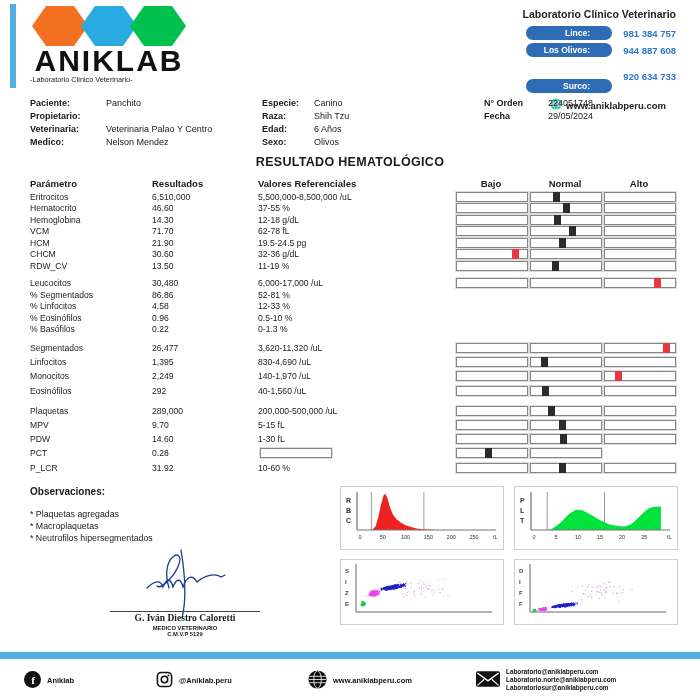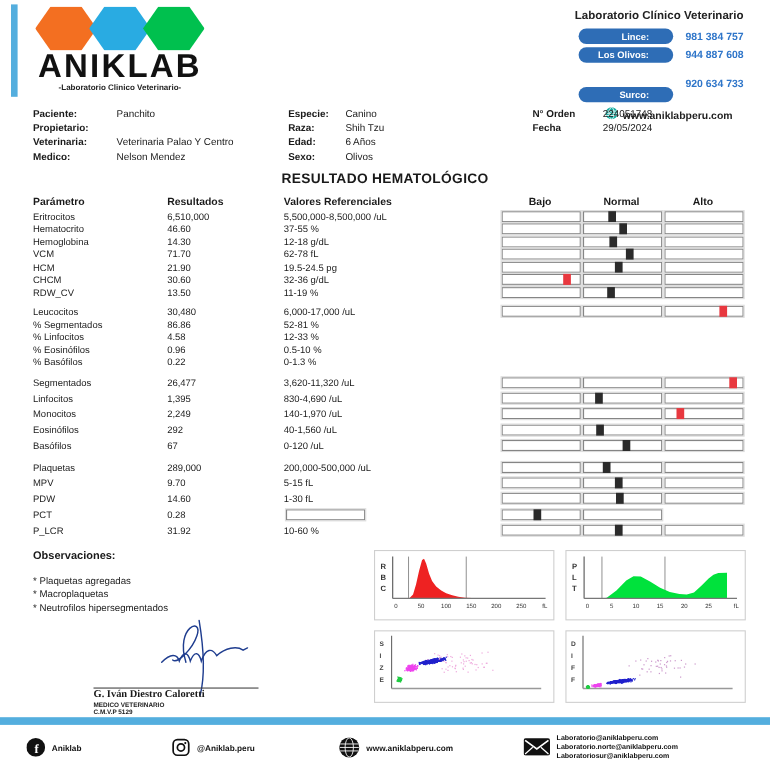--- a/index.html
+++ b/index.html
@@ -8,21 +8,21 @@
 
   
   .left-accent{position:absolute;left:10px;top:4px;width:6px;height:84px;}
   .footer-bar{position:absolute;left:0;top:652px;width:700px;height:7px;}
 
   
   .header{display:flex;justify-content:space-between;padding:6px 24px 0 30px;height:88px;box-sizing:border-box;}
   .hexes{display:flex;margin-left:2px;}
   .hex{width:56px;height:40px;clip-path:polygon(25% 0,75% 0,100% 50%,75% 100%,25% 100%,0 50%);margin-right:-7px;}
   .logo-text{font-size:30px;font-weight:bold;letter-spacing:2px;line-height:28px;margin-top:1px;text-align:center;width:158px;color:#111;}
-  .logo-tagline{font-size:7.3px;font-weight:bold;text-align:center;width:158px;color:#222;}
+  .logo-tagline{font-size:7.3px;font-weight:normal;text-align:left;width:158px;color:#222;}
   .contact{text-align:right;padding-top:2px;}
   .contact-title{font-size:10.5px;font-weight:bold;color:#222;margin-bottom:6px;}
   .phone-row{display:flex;justify-content:flex-end;align-items:center;margin-bottom:3px;}
   .pill{color:#fff;font-weight:bold;font-size:8.5px;border-radius:8px;padding:2px 22px 2px 16px;min-width:48px;text-align:right;}
   .phone-num{font-weight:bold;font-size:9.5px;width:64px;text-align:right;margin-left:0;}
   .website-row{display:flex;justify-content:flex-end;align-items:center;gap:4px;margin-top:3px;margin-right:10px;}
   .website{font-size:9.5px;font-weight:bold;color:#222;text-decoration:none;}
 
   
   .patient{display:grid;grid-template-columns:232px 222px auto;padding:8px 22px 0 30px;}
@@ -44,21 +44,21 @@
   .t-group{margin-bottom:6px;}
   .ind{width:70px;height:8px;border:1px solid #858585;outline:1px solid #dcdcdc;position:relative;background:#fff;margin-left:2px;}
   .mk{position:absolute;top:-1px;width:7px;height:10px;}
 
   
   .bottom{display:flex;padding:5px 22px 0 30px;}
   .bottom-left{width:322px;}
   .obs-title{font-size:10px;font-weight:bold;}
   .obs-list{margin-top:11px;}
   .obs-item{font-size:8.8px;line-height:12px;}
-  .sig{width:200px;margin:2px 0 0 55px;position:relative;}
+  .sig{width:200px;margin:2px 0 0 55px;text-align:center;position:relative;}
   .sig svg{display:block;margin:0 auto -13px;}
   .sig-name{font-family:"Liberation Serif",serif;font-size:9.5px;font-weight:bold;border-top:1px solid #444;padding-top:1px;display:inline-block;min-width:150px;}
   .sig-role{font-size:5.8px;font-weight:bold;line-height:6.5px;}
   .charts{display:grid;grid-template-columns:164px 164px;grid-template-rows:64px 66px;gap:9px 10px;margin-left:4px;}
   .chart-box{border:1px solid #cfcfcf;background:#fff;box-sizing:border-box;padding:1px;}
 
   
   .footer{position:absolute;left:0;top:660px;width:700px;height:40px;display:flex;align-items:center;box-sizing:border-box;padding:0 8px 0 24px;}
   .f-item{display:flex;align-items:center;gap:6px;font-size:7.5px;font-weight:bold;color:#111;}
   .f-fb{width:132px;}
@@ -393,36 +393,20 @@
           <div class="t-row">
             <div>Eosinófilos</div>
             <div>292</div>
             <div>40-1,560 /uL</div>
             <div>
               <div class="ind"></div>
             </div>
             <div>
               <div class="ind">
                 <div class="mk" style="left: 11px; background: rgb(43, 43, 43);"></div>
-              </div>
-            </div>
-            <div>
-              <div class="ind"></div>
-            </div>
-          </div>
-          <div class="t-row">
-            <div>Basófilos</div>
-            <div>67</div>
-            <div>0-120 /uL</div>
-            <div>
-              <div class="ind"></div>
-            </div>
-            <div>
-              <div class="ind">
-                <div class="mk" style="left: 35px; background: rgb(43, 43, 43);"></div>
               </div>
             </div>
             <div>
               <div class="ind"></div>
             </div>
           </div>
         </div>
         <div class="t-group wide">
           <div class="t-row">
             <div>Plaquetas</div>

